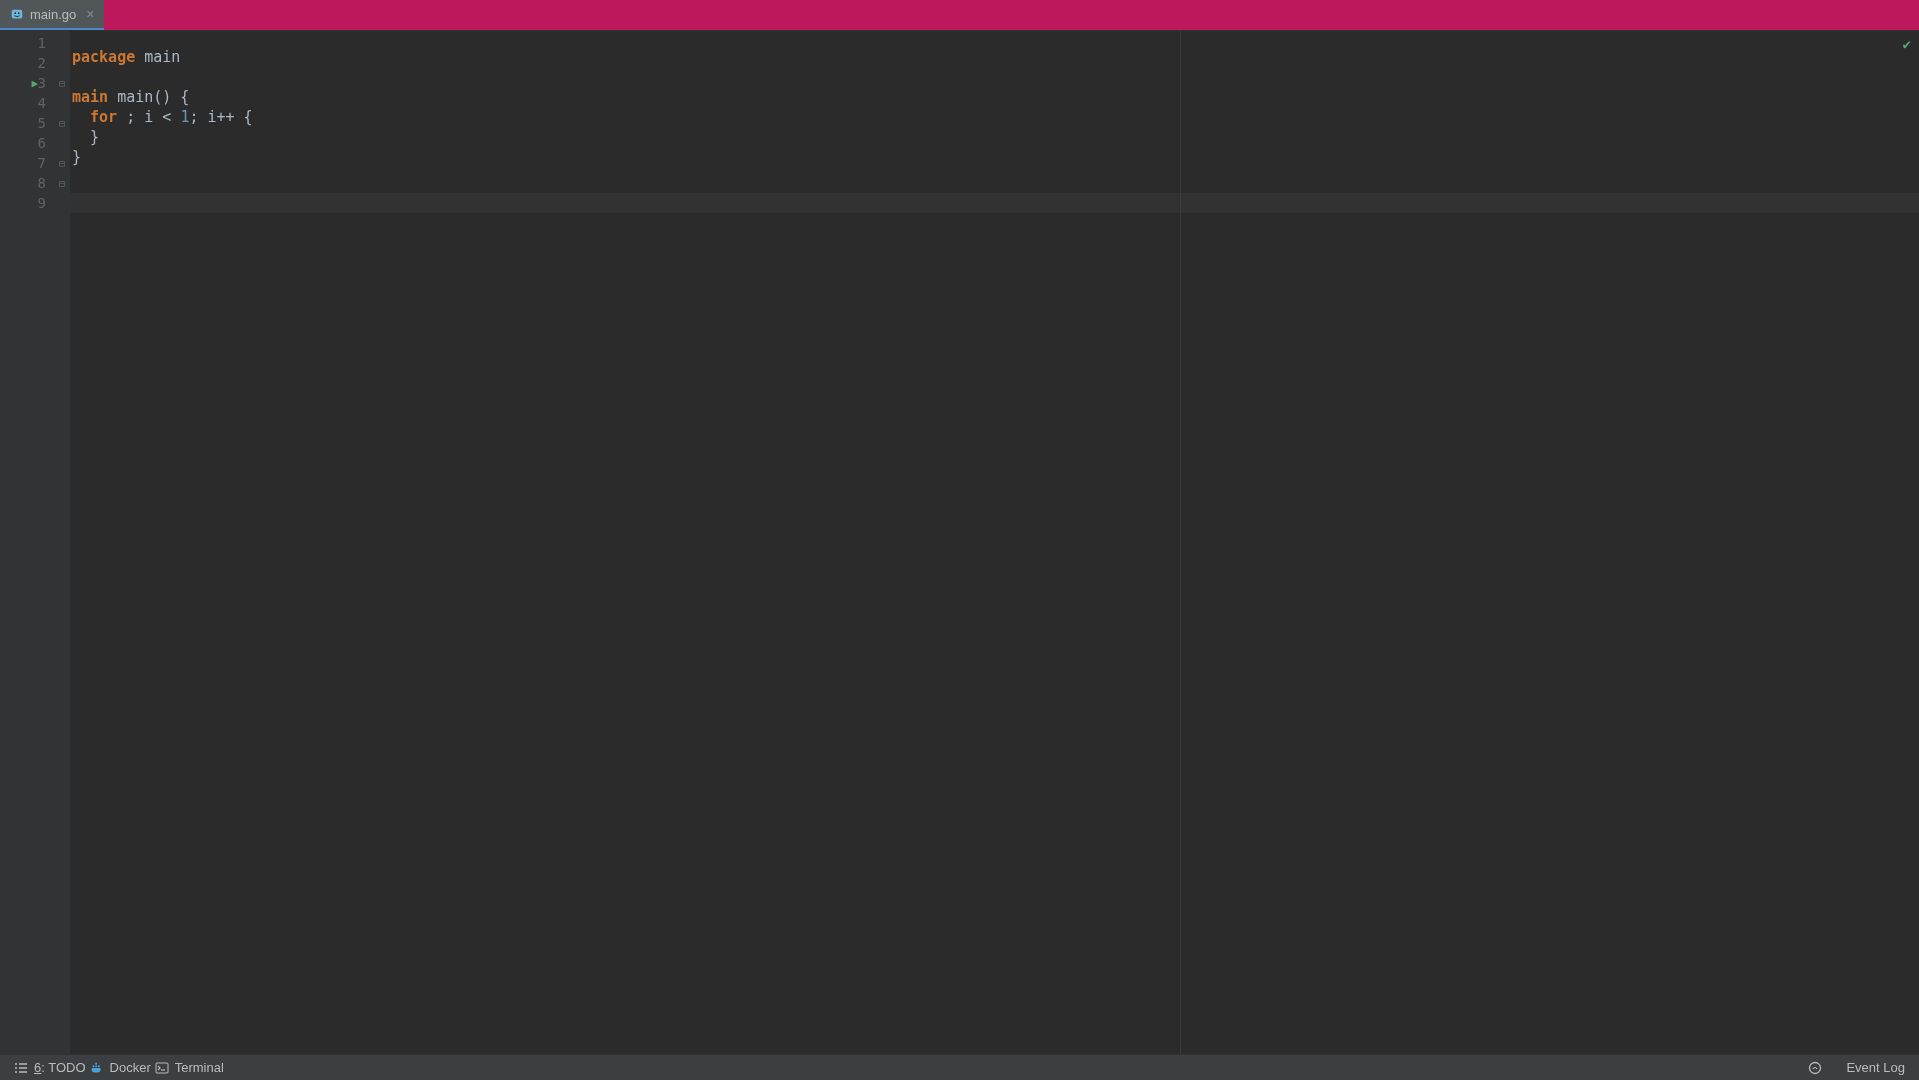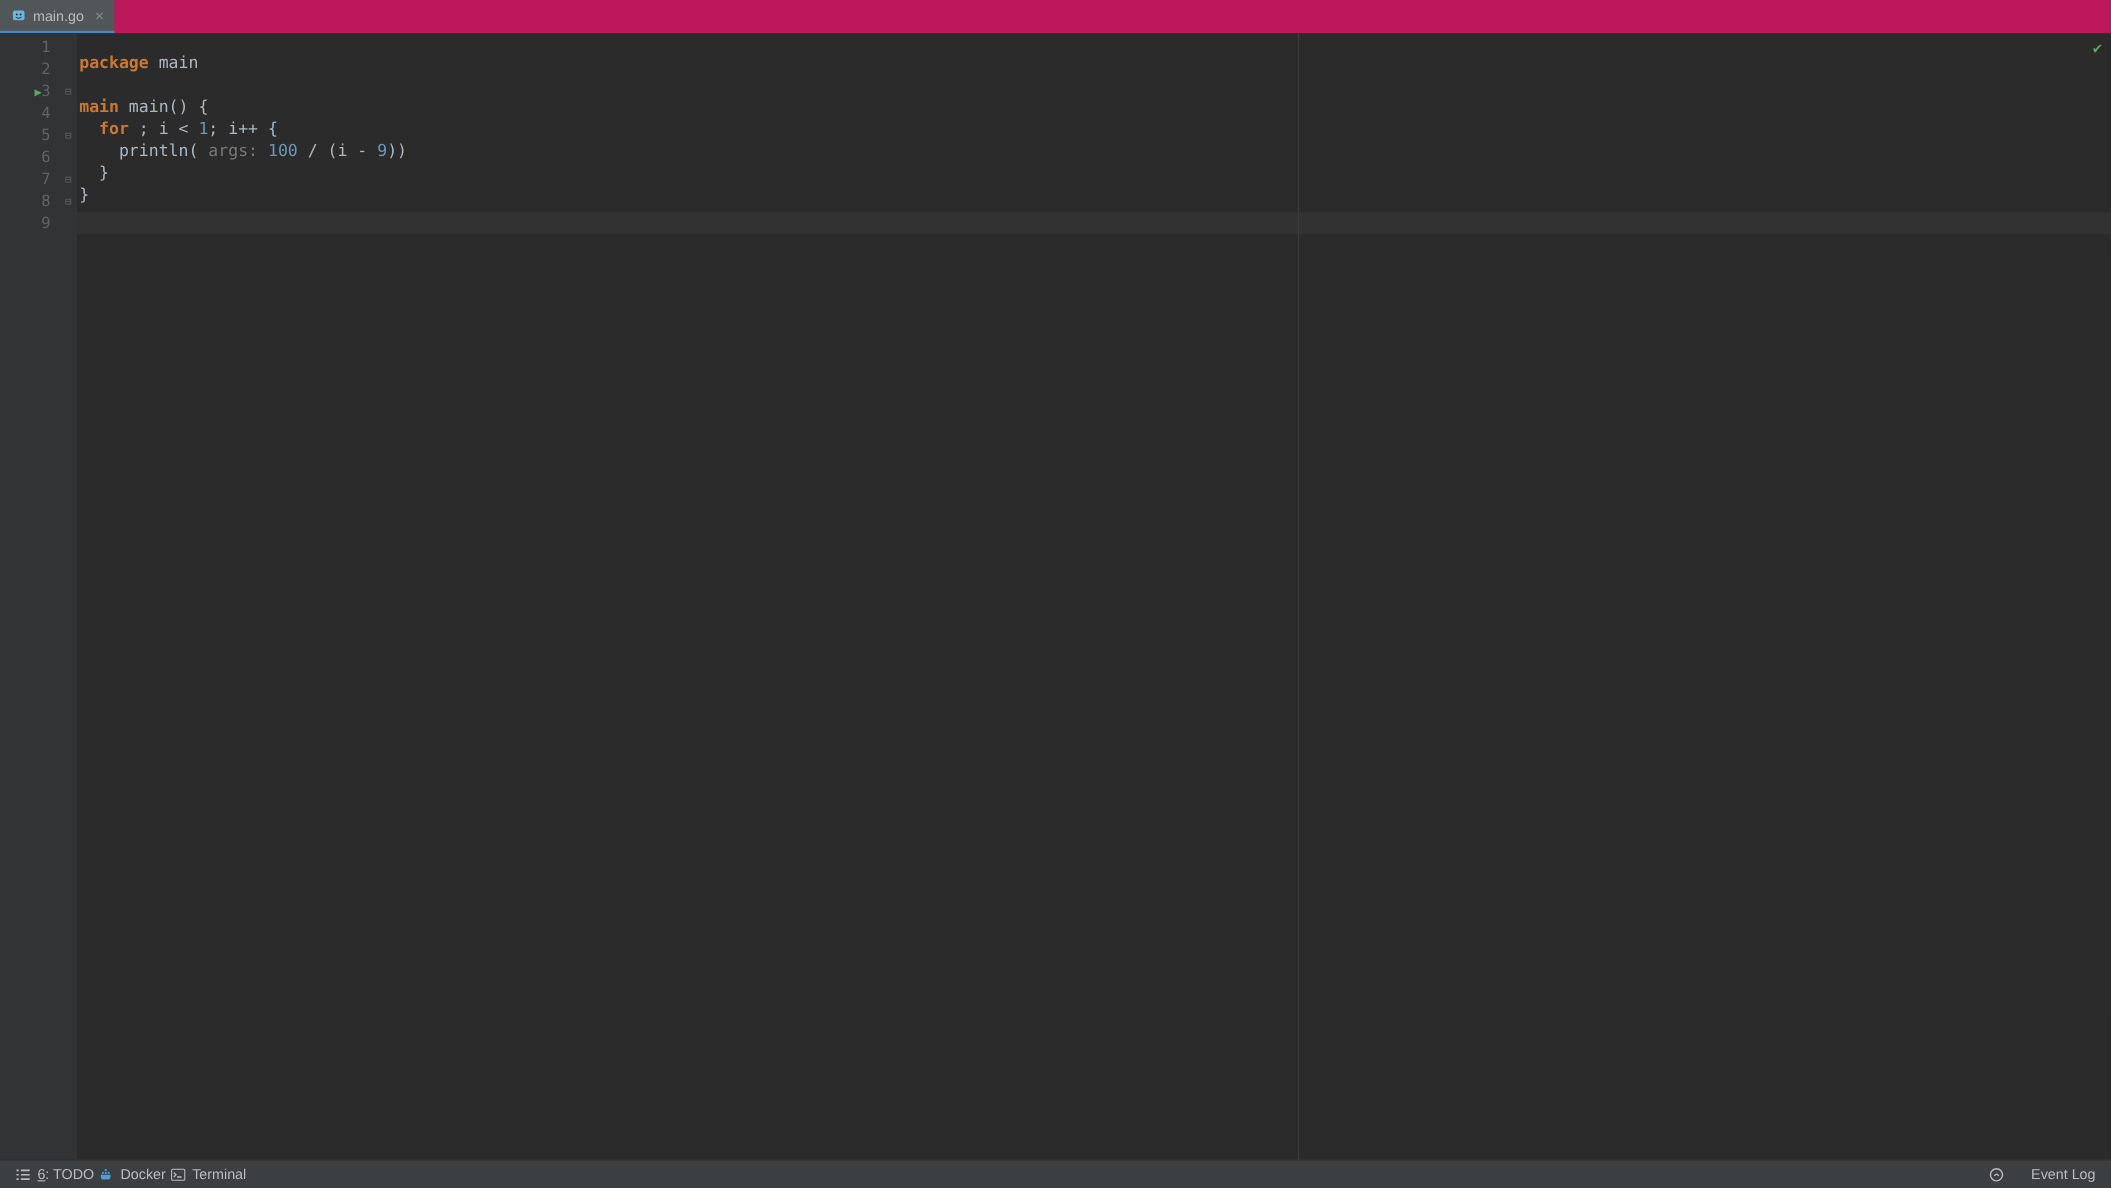--- a/index.html
+++ b/index.html
@@ -221,21 +221,20 @@
         <span class="lineno">9</span>
       </div>
   </div>
 
   <div class="code-area">
     <div class="current-line-highlight"></div>
     <div class="code-line"><span class="k-keyword">package</span><span class="k-ident"> main</span></div>
     <div class="code-line"></div>
     <div class="code-line"><span class="k-keyword">main</span><span class="k-ident"> main() {</span></div>
     <div class="code-line"><span class="k-ident">  </span><span class="k-keyword">for</span><span class="k-ident"> ; i &lt; </span><span class="k-num">1</span><span class="k-ident">; i++ {</span></div>
-    <div class="code-line"><span class="k-ident">    println( </span><span class="k-hint">args:</span><span class="k-ident"> </span><span class="k-num">100</span><span class="k-ident"> / (i - </span><span class="k-num">9</span><span class="k-ident">))</span></div>
     <div class="code-line"><span class="k-ident">  }</span></div>
     <div class="code-line"><span class="k-ident">}</span></div>
     <div class="code-line"></div>
   </div>
 </div>
 
 <div class="right-margin"></div>
 <div class="status-check">✔</div>
 
 <div class="bottom-bar">

